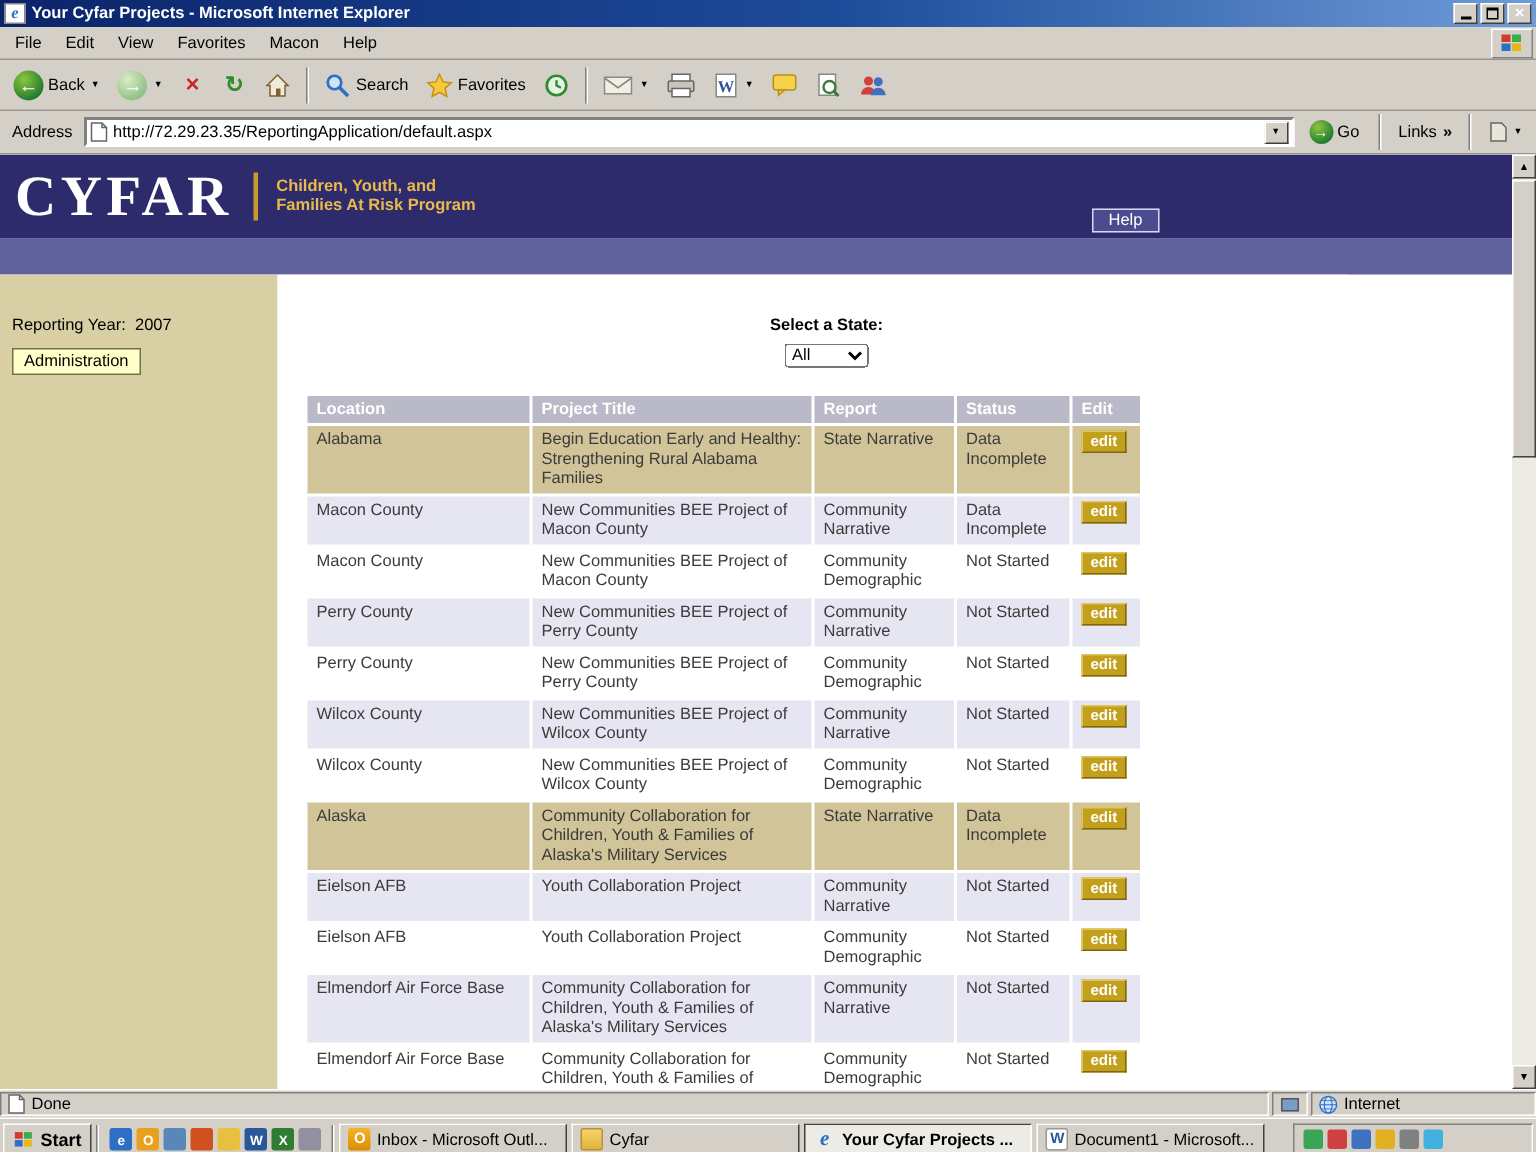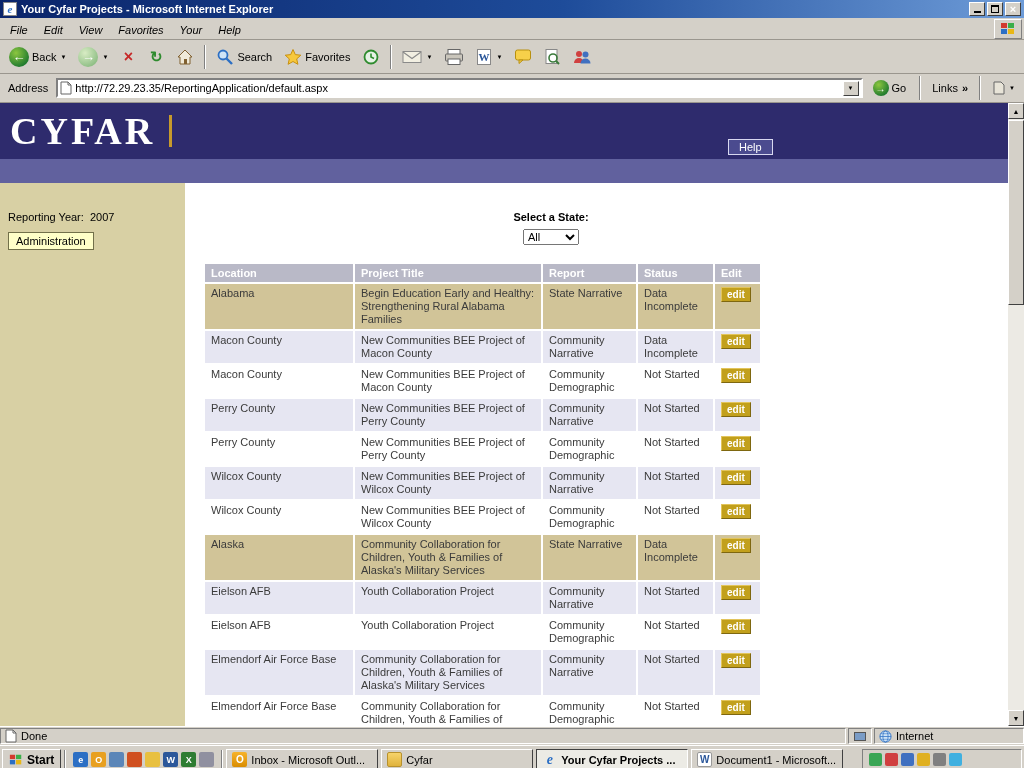--- a/index.html
+++ b/index.html
@@ -10,21 +10,21 @@
   
   .titlebar { flex:0 0 18px; background:linear-gradient(90deg,#0A246A 0%,#1E4C9A 55%,#6E9CD8 100%); display:flex; align-items:center; gap:4px; padding:0 3px; color:#fff; font-weight:bold; }
   .title-icon { width:14px; height:14px; background:#fff; border:1px solid #888; display:flex; align-items:center; justify-content:center; font:italic bold 11px "Liberation Serif",serif; color:#2C6FC4; }
   .win-controls { margin-left:auto; display:flex; gap:2px; }
   .winbtn { width:16px; height:14px; background:#D4D0C8; border:1px solid; border-color:#fff #404040 #404040 #fff; display:flex; align-items:flex-end; justify-content:center; padding:1px; cursor:default; }
   .glyph-min { width:7px; height:2px; background:#000; margin-bottom:1px; }
   .glyph-max { width:8px; height:8px; border:1px solid #000; border-top-width:2px; margin-bottom:1px; }
   .glyph-close { font-size:11px; font-weight:bold; line-height:10px; align-self:center; }
 
   
-  .menubar { flex:0 0 22px; display:flex; align-items:flex-end; background:#D4D0C8; border-bottom:1px solid #9A968E; padding-left:2px;font-style:italic; }
+  .menubar { flex:0 0 22px; display:flex; align-items:center; background:#D4D0C8; border-bottom:1px solid #9A968E; padding-left:2px; }
   .menu-item { padding:3px 8px; cursor:default; }
   .menu-spacer { flex:1; }
   .win-logo { width:28px; height:20px; margin-right:2px; border:1px solid; border-color:#fff #808080 #808080 #fff; display:flex; align-items:center; justify-content:center; background:#D4D0C8; }
 
   
   .toolbar { flex:0 0 34px; display:flex; align-items:center; gap:2px; padding:2px 4px; background:#D4D0C8; border-bottom:1px solid #9A968E; }
   .tb-btn { display:flex; align-items:center; gap:3px; padding:2px 4px; background:transparent; border:1px solid transparent; font:11px "Liberation Sans",sans-serif; cursor:default; }
   .tb-sep { width:2px; height:24px; border-left:1px solid #808080; border-right:1px solid #fff; margin:0 3px; }
   .circle-icon { width:20px; height:20px; border-radius:50%; display:flex; align-items:center; justify-content:center; color:#fff; font-size:13px; font-weight:bold; }
   .back-circle { background:radial-gradient(circle at 35% 30%,#8CC63F,#1F7A2E 75%); }
@@ -127,21 +127,21 @@
         </span>
     </span>
   </div>
 
   <div class="menubar">
 
   <span class="menu-item">File</span>
       <span class="menu-item">Edit</span>
       <span class="menu-item">View</span>
       <span class="menu-item">Favorites</span>
-      <span class="menu-item">Your</span>
+      <span class="menu-item">Macon</span>
       <span class="menu-item">Help</span>
       <span class="menu-spacer"></span>
       <span class="win-logo">
         <svg width="16" height="16" viewBox="0 0 16 16">
           <rect x="1" y="2" width="6" height="5" fill="#D23A2E"></rect>
           <rect x="8" y="2" width="6" height="5" fill="#3BAE49"></rect>
           <rect x="1" y="8" width="6" height="5" fill="#2C6FC4"></rect>
           <rect x="8" y="8" width="6" height="5" fill="#E8B716"></rect>
         </svg>
       </span>
@@ -260,20 +260,24 @@
         </svg>
       <span class="drop">▼</span>
     </span>
   </div>
 
   <div class="page">
 
     <div class="banner">
       <span class="logo">CYFAR</span>
       <span class="gold-sep"></span>
+      <span class="tagline">
+        <span>Children, Youth, and</span><br>
+        <span>Families At Risk Program</span>
+      </span>
       <span class="help-btn">Help</span>
     </div>
 
     <div class="band"></div>
 
     <div class="content">
       <div class="sidebar">
         <div class="side-year">
           <span>Reporting Year:</span>&nbsp;
           <span>2007</span>

